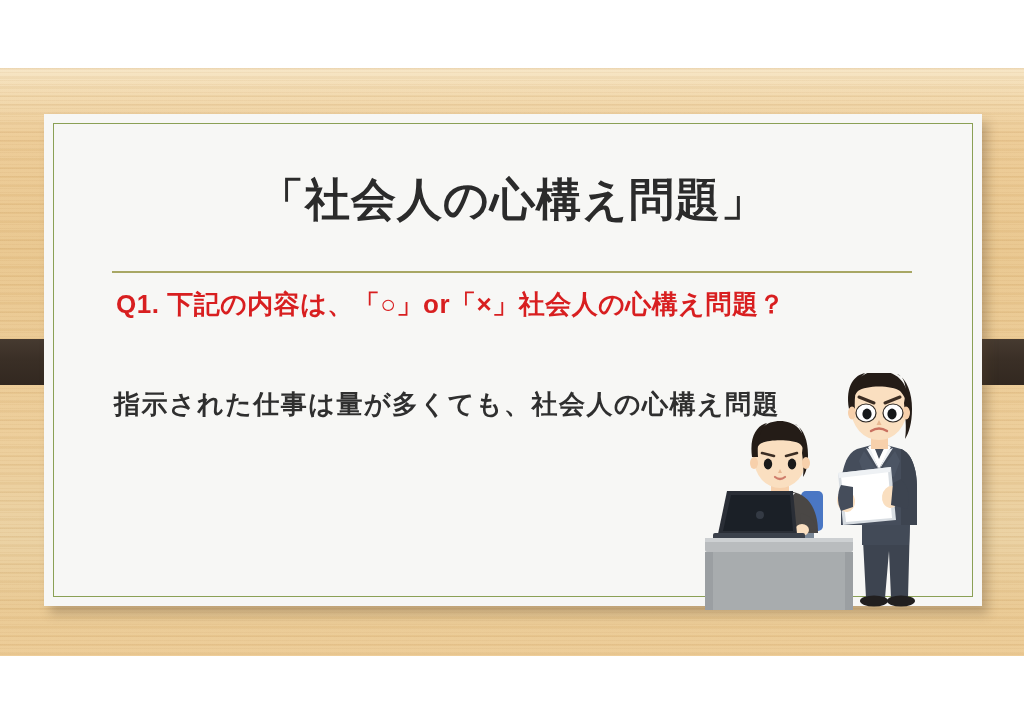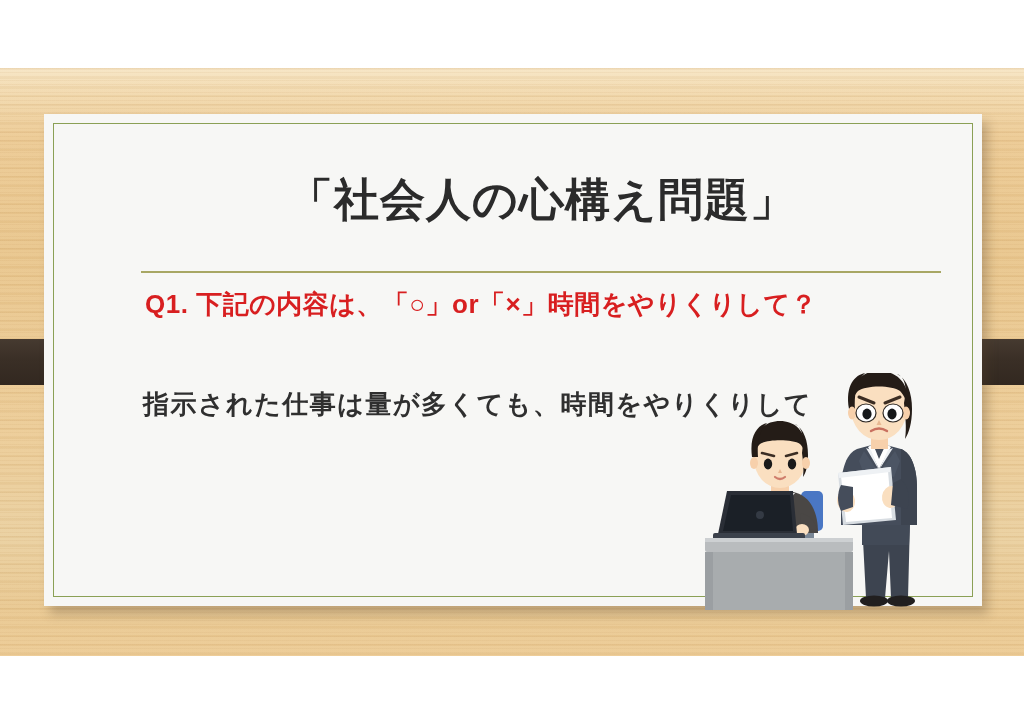--- a/index.html
+++ b/index.html
@@ -93,21 +93,20 @@
     border: 1.5px solid #8ba055;
     pointer-events: none;
   }
 
   
   .card-content {
     position: absolute;
     left: 0; top: 0;
     width: 938px;
     height: 368px;
-    margin-left: 29px;
   }
 
   .title {
     position: absolute;
     left: 0;
     top: 56px;
     width: 938px;
     text-align: center;
     font-size: 45px;
     font-weight: bold;
@@ -174,23 +173,23 @@
 
   <div class="card">
     <div class="card-inner-border"></div>
 
     <div class="card-content">
 
       <div class="title">「社会人の心構え問題」</div>
 
       <div class="divider"></div>
 
-      <div class="question">Q1. 下記の内容は、「○」or「×」時間をやりくりして？</div>
-
-      <div class="body-line body-line-1">指示された仕事は量が多くても、時間をやりくりして</div>
+      <div class="question">Q1. 下記の内容は、「○」or「×」社会人の心構え問題？</div>
+
+      <div class="body-line body-line-1">指示された仕事は量が多くても、社会人の心構え問題</div>
 
 
     </div>
   </div>
 
   <div class="illustration">
     <svg width="250" height="245" viewBox="0 0 250 245" xmlns="http://www.w3.org/2000/svg">
 
       <g>
 

